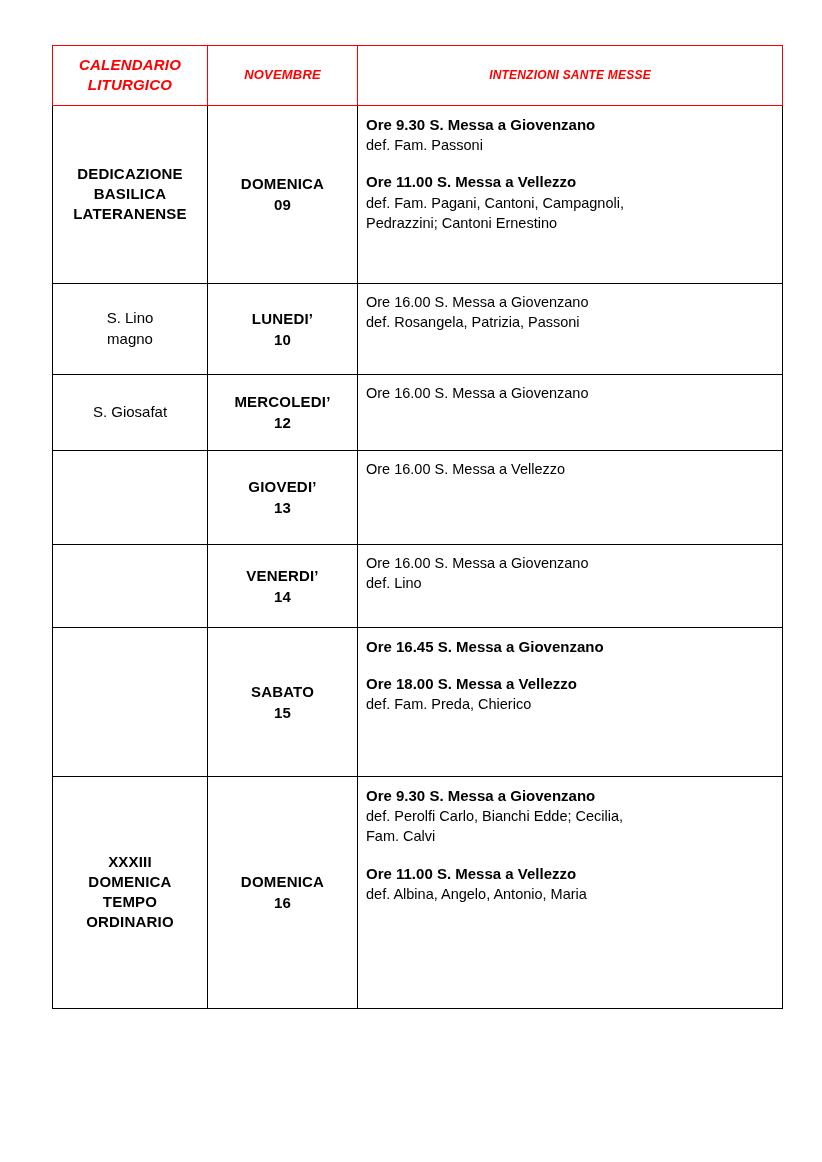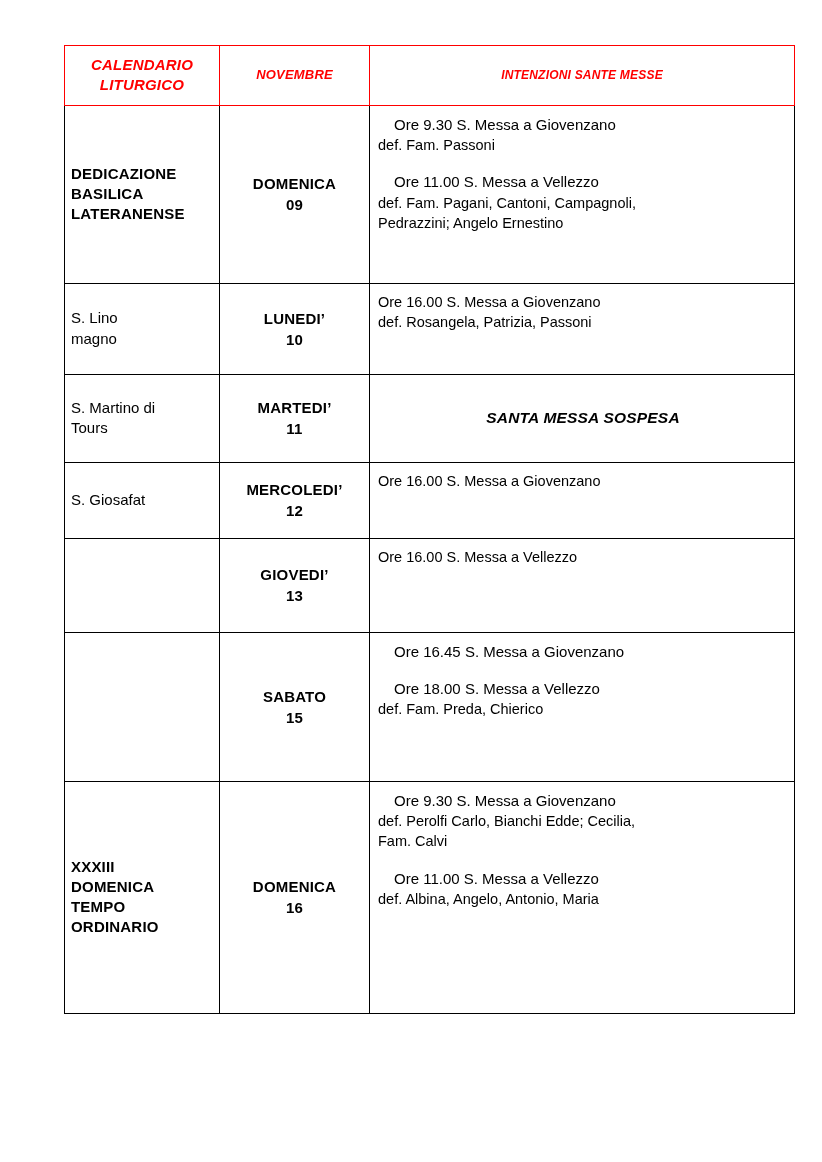--- a/index.html
+++ b/index.html
@@ -10,21 +10,21 @@
   body {
     width: 822px;
     height: 1162px;
     font-family: "Liberation Sans", sans-serif;
     color: #000000;
     position: relative;
     overflow: hidden;
   }
   #sheet {
     position: absolute;
-    left: 64px;
+    left: 52px;
     top: 45px;
     width: 730px;
   }
   table.cal {
     border-collapse: collapse;
     table-layout: fixed;
     width: 730px;
   }
   table.cal col.c1 { width: 155px; }
   table.cal col.c2 { width: 150px; }
@@ -47,20 +47,21 @@
   thead th.th-mese { font-size: 13px; }
   thead th.th-int { font-size: 12px; }
 
   
   tbody td {
     border: 1.6px solid #000000;
     vertical-align: middle;
     padding: 0;
   }
   td.col-liturgico {
+    text-align: center;
     font-size: 15px;
     line-height: 1.35;
     padding: 6px 6px;
   }
   td.col-liturgico.strong {
     font-weight: bold;
     letter-spacing: 0.2px;
   }
   td.col-giorno {
     text-align: center;
@@ -75,23 +76,22 @@
     font-size: 14.5px;
     line-height: 1.42;
     padding: 8px 6px 8px 8px;
   }
   td.col-intenzioni.mid {
     vertical-align: middle;
   }
   .lines { display: block; }
   .line { display: block; white-space: pre-wrap; }
   .line.b {
-    font-weight: normal;
+    font-weight: bold;
     font-size: 15px;
-    margin-left: 16px;
   }
   .line.gap {
     height: 16px;
     line-height: 16px;
   }
   .sospesa {
     display: block;
     text-align: center;
     font-weight: bold;
     font-style: italic;
@@ -132,21 +132,21 @@
           <span class="line">DOMENICA</span>
           <span class="line">09</span>
         </td>
         <td class="col-intenzioni">
           <span class="lines">
             <span class="line b">Ore 9.30 S. Messa a Giovenzano</span>
             <span class="line">def. Fam. Passoni</span>
             <span class="line gap"></span>
             <span class="line b">Ore 11.00 S. Messa a Vellezzo</span>
             <span class="line">def. Fam. Pagani, Cantoni, Campagnoli,</span>
-            <span class="line">Pedrazzini; Angelo Ernestino</span>
+            <span class="line">Pedrazzini; Cantoni Ernestino</span>
           </span>
         </td>
       </tr>
 
       <tr style="height:91px">
         <td class="col-liturgico">
           <span class="line">S. Lino</span>
           <span class="line">magno</span>
         </td>
         <td class="col-giorno">
@@ -154,33 +154,20 @@
           <span class="line">10</span>
         </td>
         <td class="col-intenzioni">
           <span class="lines">
             <span class="line">Ore 16.00 S. Messa a Giovenzano</span>
             <span class="line">def. Rosangela, Patrizia, Passoni</span>
           </span>
         </td>
       </tr>
 
-      <tr style="height:88px">
-        <td class="col-liturgico">
-          <span class="line">S. Martino di</span>
-          <span class="line">Tours</span>
-        </td>
-        <td class="col-giorno">
-          <span class="line">MARTEDI’</span>
-          <span class="line">11</span>
-        </td>
-        <td class="col-intenzioni mid">
-          <span class="sospesa">SANTA MESSA SOSPESA</span>
-        </td>
-      </tr>
 
       <tr style="height:76px">
         <td class="col-liturgico">
           <span class="line">S. Giosafat</span>
         </td>
         <td class="col-giorno">
           <span class="line">MERCOLEDI’</span>
           <span class="line">12</span>
         </td>
         <td class="col-intenzioni">
@@ -198,20 +185,35 @@
           <span class="line">GIOVEDI’</span>
           <span class="line">13</span>
         </td>
         <td class="col-intenzioni">
           <span class="lines">
             <span class="line">Ore 16.00 S. Messa a Vellezzo</span>
           </span>
         </td>
       </tr>
 
+      <tr style="height:83px">
+        <td class="col-liturgico">
+          <span class="empty-cell"></span>
+        </td>
+        <td class="col-giorno">
+          <span class="line">VENERDI’</span>
+          <span class="line">14</span>
+        </td>
+        <td class="col-intenzioni">
+          <span class="lines">
+            <span class="line">Ore 16.00 S. Messa a Giovenzano</span>
+            <span class="line">def. Lino</span>
+          </span>
+        </td>
+      </tr>
 
       <tr style="height:149px">
         <td class="col-liturgico">
           <span class="empty-cell"></span>
         </td>
         <td class="col-giorno">
           <span class="line">SABATO</span>
           <span class="line">15</span>
         </td>
         <td class="col-intenzioni">

